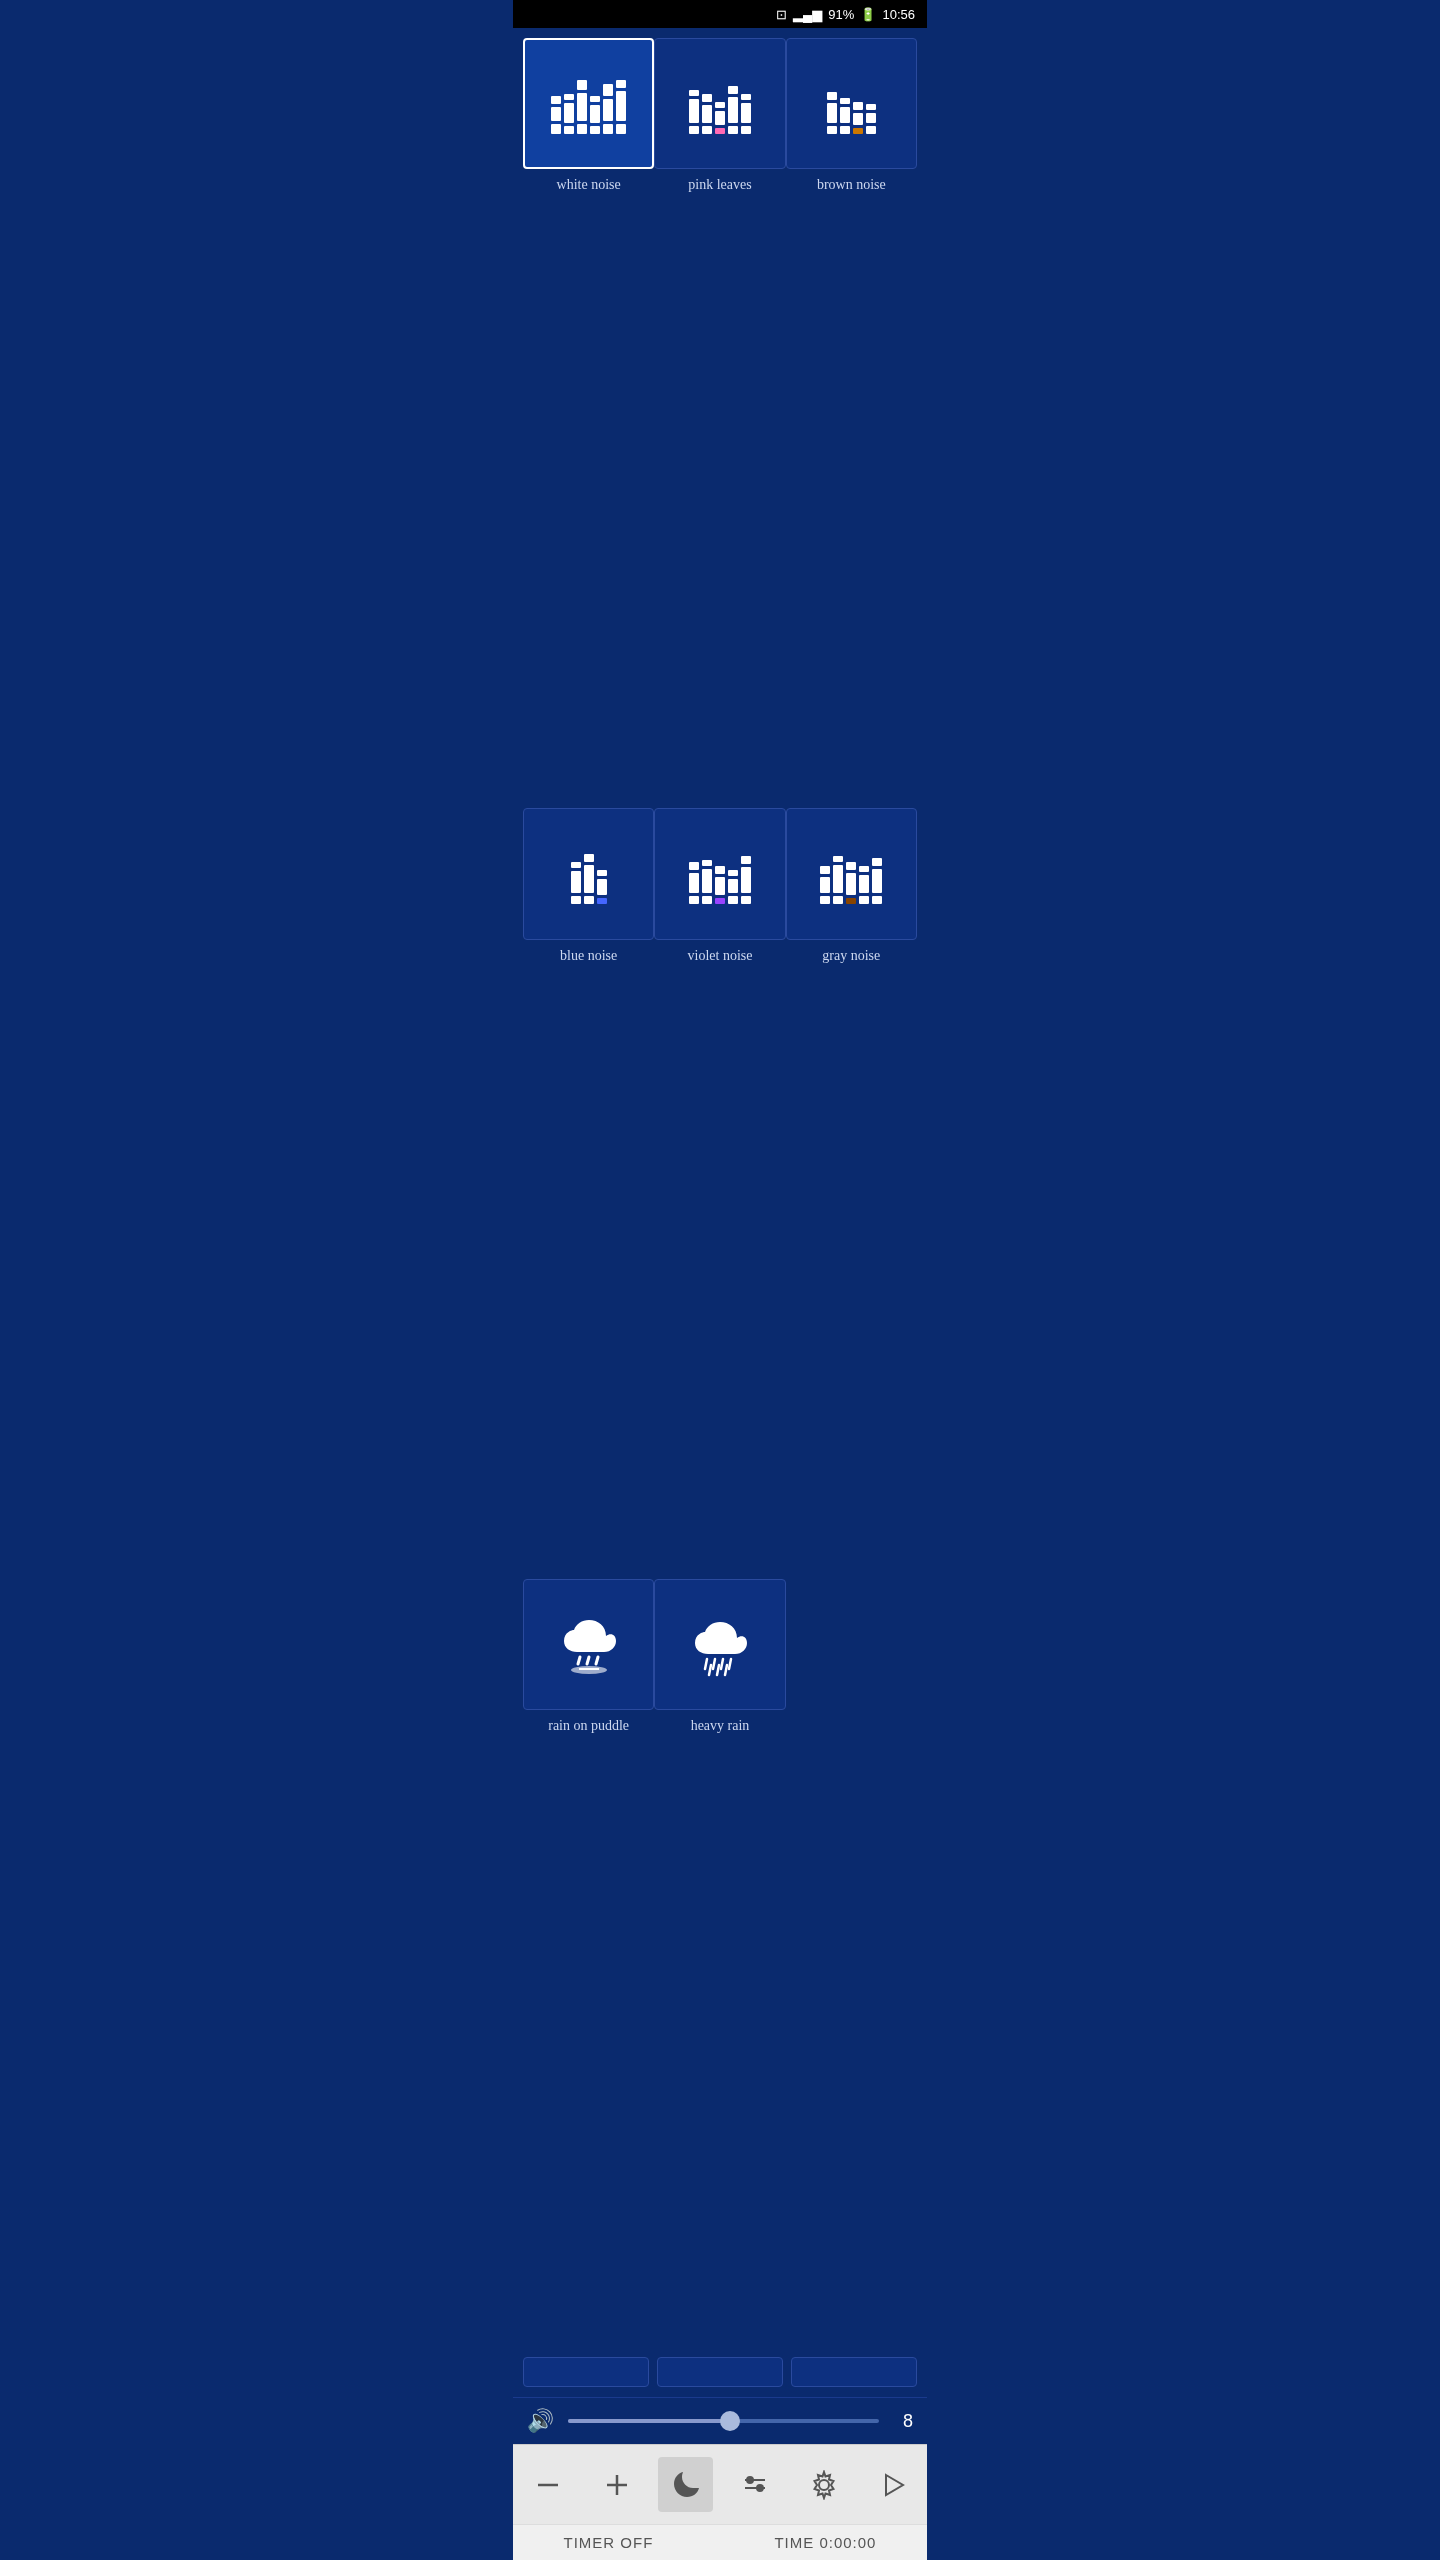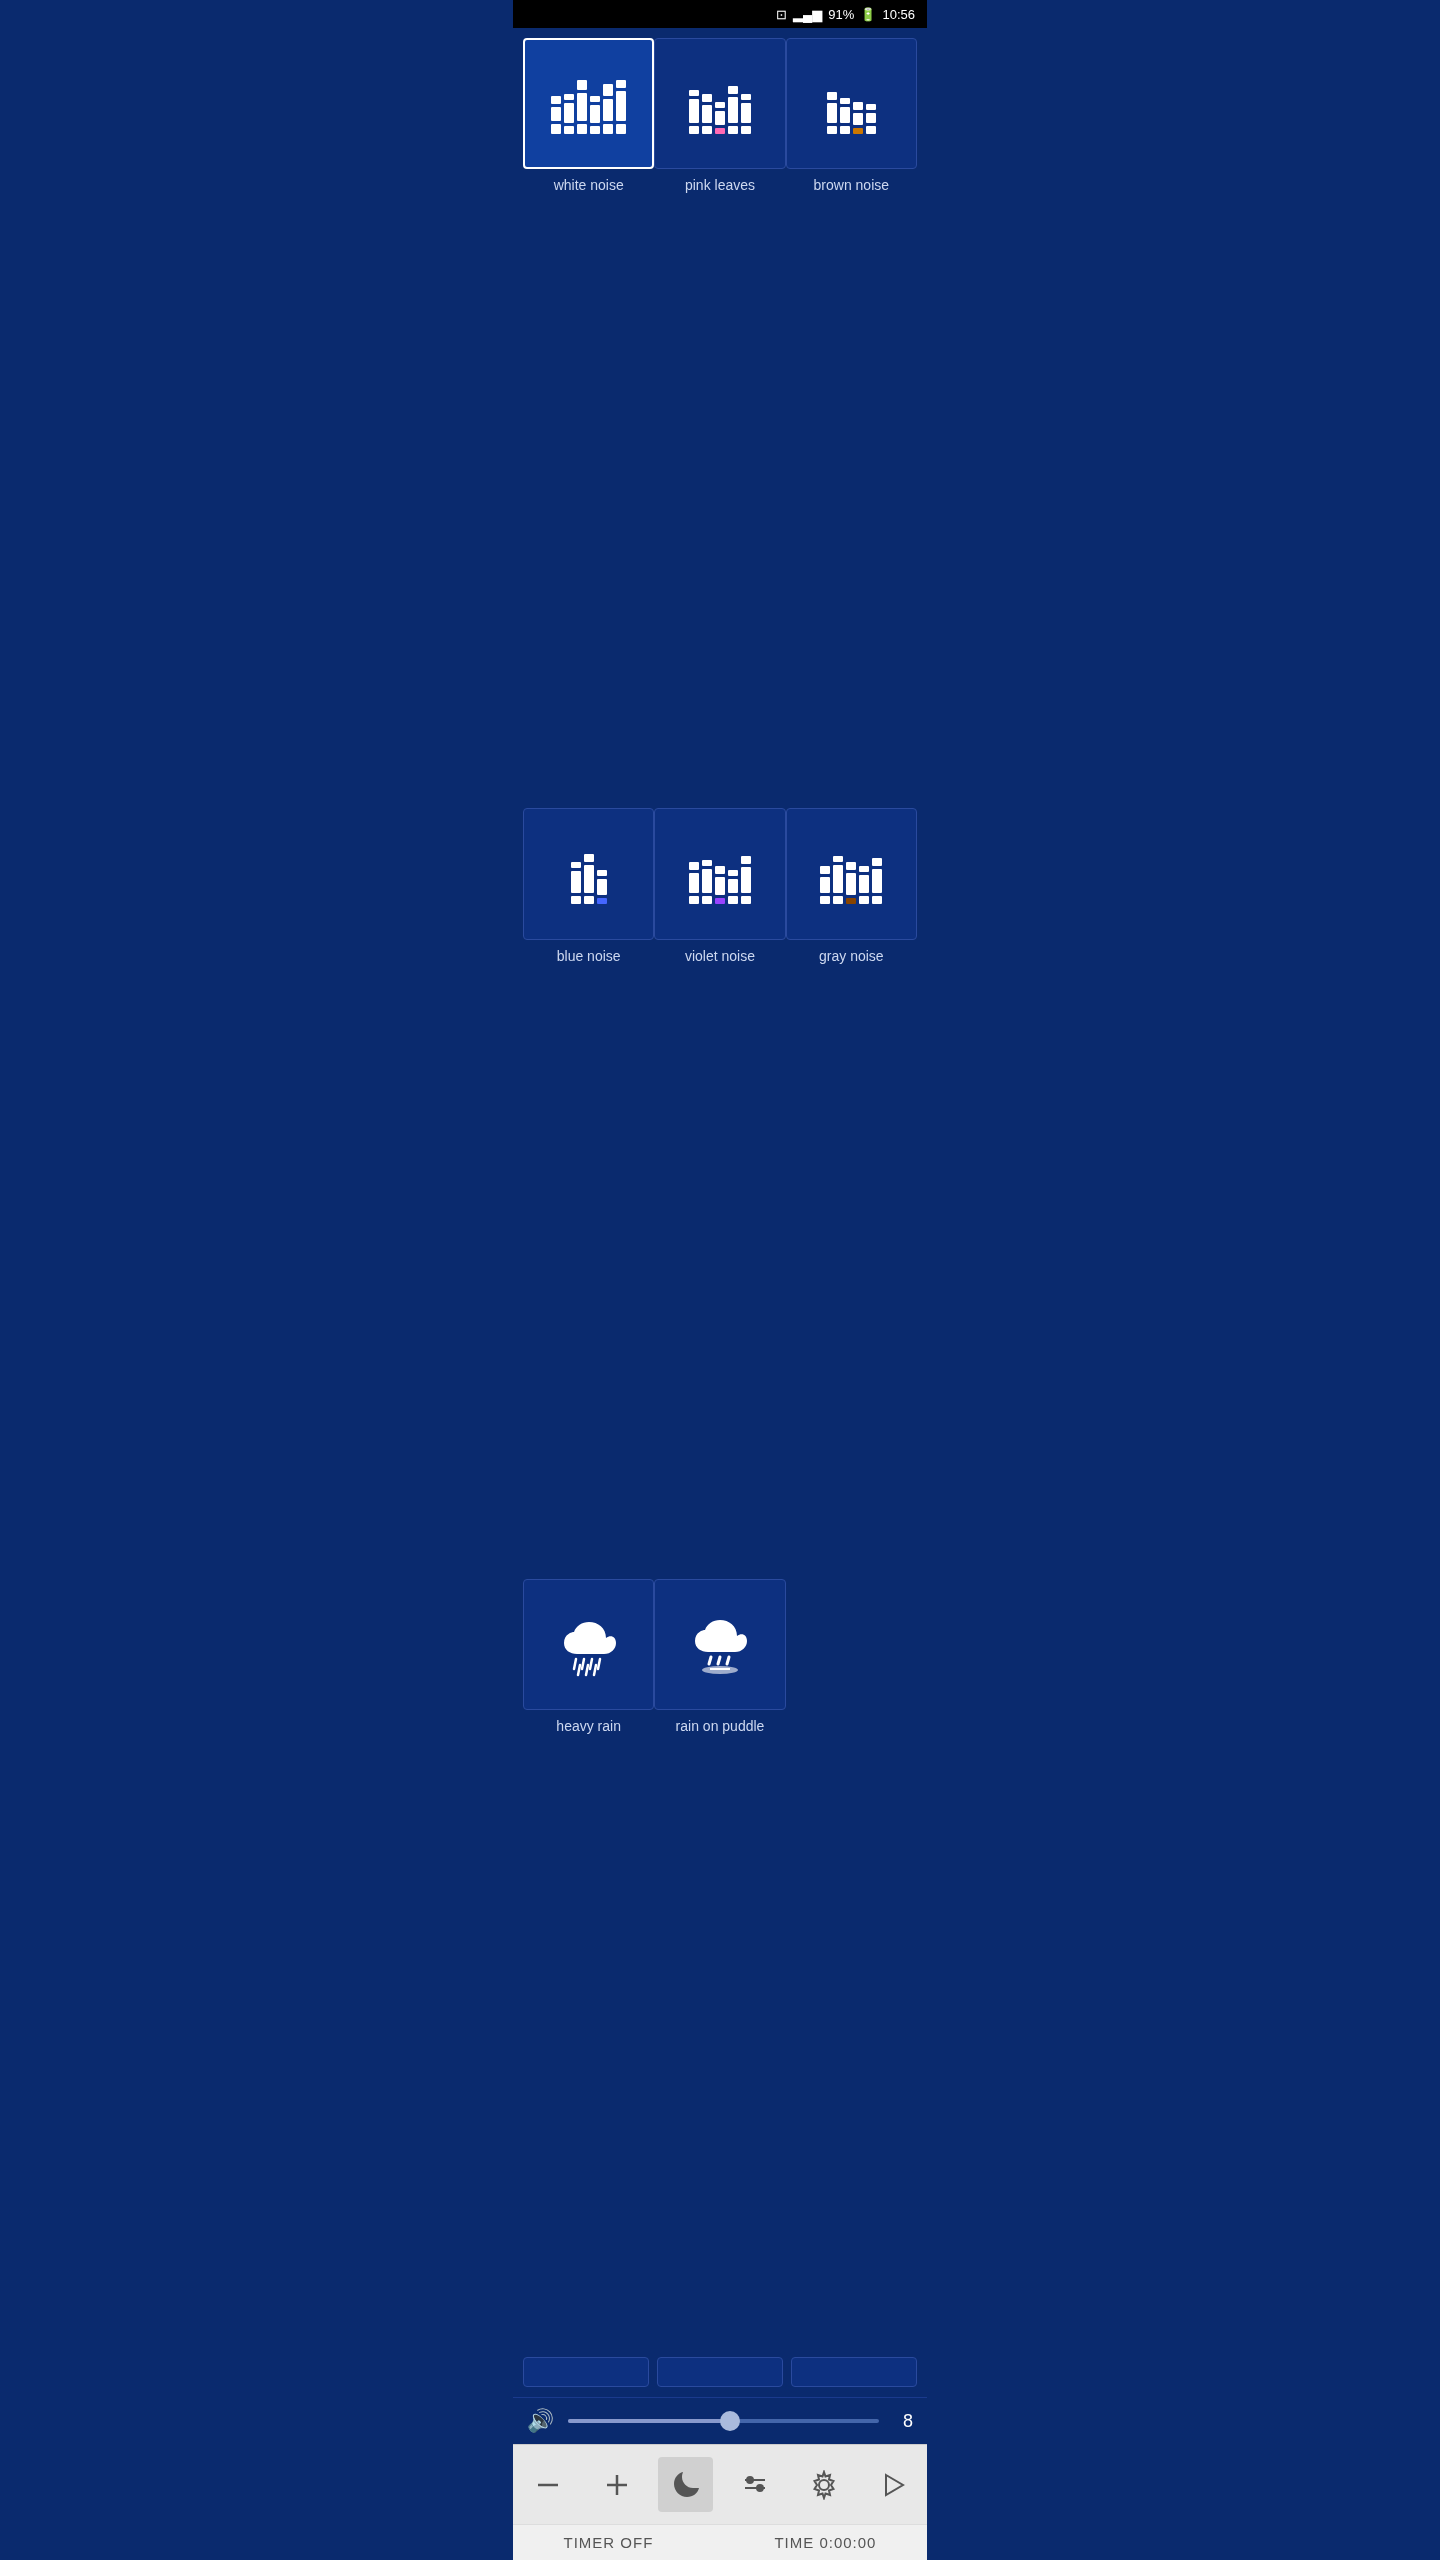--- a/index.html
+++ b/index.html
@@ -38,20 +38,21 @@
       flex-direction: column;
       gap: 0;
     }
 
     
     .sound-grid {
       display: grid;
       grid-template-columns: repeat(3, 1fr);
       gap: 0;
       flex: 1;
+      font-family: Liberation Serif, serif;
     }
 
     .sound-item {
       display: flex;
       flex-direction: column;
       align-items: center;
       cursor: pointer;
     }
 
     .sound-tile {
@@ -418,51 +419,51 @@
           <div class="eq-col">
             <div class="eq-bar" style="height:8px"></div>
             <div class="eq-bar" style="height:24px"></div>
             <div class="eq-bar" style="height:8px"></div>
           </div>
         </div>
       </div>
       <span class="sound-label">gray noise</span>
     </div>
 
+
+    <div class="sound-item">
+      <div class="sound-tile">
+        <svg width="70" height="65" viewBox="0 0 70 65">
+          <path d="M52 24 C52 14 44 8 35 8 C28 8 22 12 20 18 C18 18 10 20 10 29 C10 36 16 40 23 40 L50 40 C57 40 62 35 62 29 C62 23 57 20 52 24Z" fill="white"></path>
+          <line x1="26" y1="45" x2="24" y2="52" stroke="white" stroke-width="3" stroke-linecap="round"></line>
+          <line x1="35" y1="45" x2="33" y2="52" stroke="white" stroke-width="3" stroke-linecap="round"></line>
+          <line x1="44" y1="45" x2="42" y2="52" stroke="white" stroke-width="3" stroke-linecap="round"></line>
+          <ellipse cx="35" cy="58" rx="18" ry="4" fill="white" opacity="0.6"></ellipse>
+          <line x1="25" y1="57" x2="45" y2="57" stroke="white" stroke-width="2"></line>
+        </svg>
+      </div>
+      <span class="sound-label">rain on puddle</span>
+    </div>
 
     <div class="sound-item">
       <div class="sound-tile">
         <svg width="70" height="65" viewBox="0 0 70 65">
           <path d="M52 26 C52 16 44 10 35 10 C28 10 22 14 20 20 C18 20 10 22 10 31 C10 38 16 42 23 42 L50 42 C57 42 62 37 62 31 C62 25 57 22 52 26Z" fill="white"></path>
           <line x1="22" y1="47" x2="20" y2="57" stroke="white" stroke-width="2.5" stroke-linecap="round"></line>
           <line x1="30" y1="47" x2="28" y2="57" stroke="white" stroke-width="2.5" stroke-linecap="round"></line>
           <line x1="38" y1="47" x2="36" y2="57" stroke="white" stroke-width="2.5" stroke-linecap="round"></line>
           <line x1="46" y1="47" x2="44" y2="57" stroke="white" stroke-width="2.5" stroke-linecap="round"></line>
           <line x1="26" y1="53" x2="24" y2="63" stroke="white" stroke-width="2.5" stroke-linecap="round"></line>
           <line x1="34" y1="53" x2="32" y2="63" stroke="white" stroke-width="2.5" stroke-linecap="round"></line>
           <line x1="42" y1="53" x2="40" y2="63" stroke="white" stroke-width="2.5" stroke-linecap="round"></line>
         </svg>
       </div>
       <span class="sound-label">heavy rain</span>
     </div>
 
-    <div class="sound-item">
-      <div class="sound-tile">
-        <svg width="70" height="65" viewBox="0 0 70 65">
-          <path d="M52 24 C52 14 44 8 35 8 C28 8 22 12 20 18 C18 18 10 20 10 29 C10 36 16 40 23 40 L50 40 C57 40 62 35 62 29 C62 23 57 20 52 24Z" fill="white"></path>
-          <line x1="26" y1="45" x2="24" y2="52" stroke="white" stroke-width="3" stroke-linecap="round"></line>
-          <line x1="35" y1="45" x2="33" y2="52" stroke="white" stroke-width="3" stroke-linecap="round"></line>
-          <line x1="44" y1="45" x2="42" y2="52" stroke="white" stroke-width="3" stroke-linecap="round"></line>
-          <ellipse cx="35" cy="58" rx="18" ry="4" fill="white" opacity="0.6"></ellipse>
-          <line x1="25" y1="57" x2="45" y2="57" stroke="white" stroke-width="2"></line>
-        </svg>
-      </div>
-      <span class="sound-label">rain on puddle</span>
-    </div>
-
 
 
 
   </div>
 
   <div class="partial-row" style="margin-top:8px;">
     <div class="partial-tile"></div>
     <div class="partial-tile"></div>
     <div class="partial-tile"></div>
   </div>

